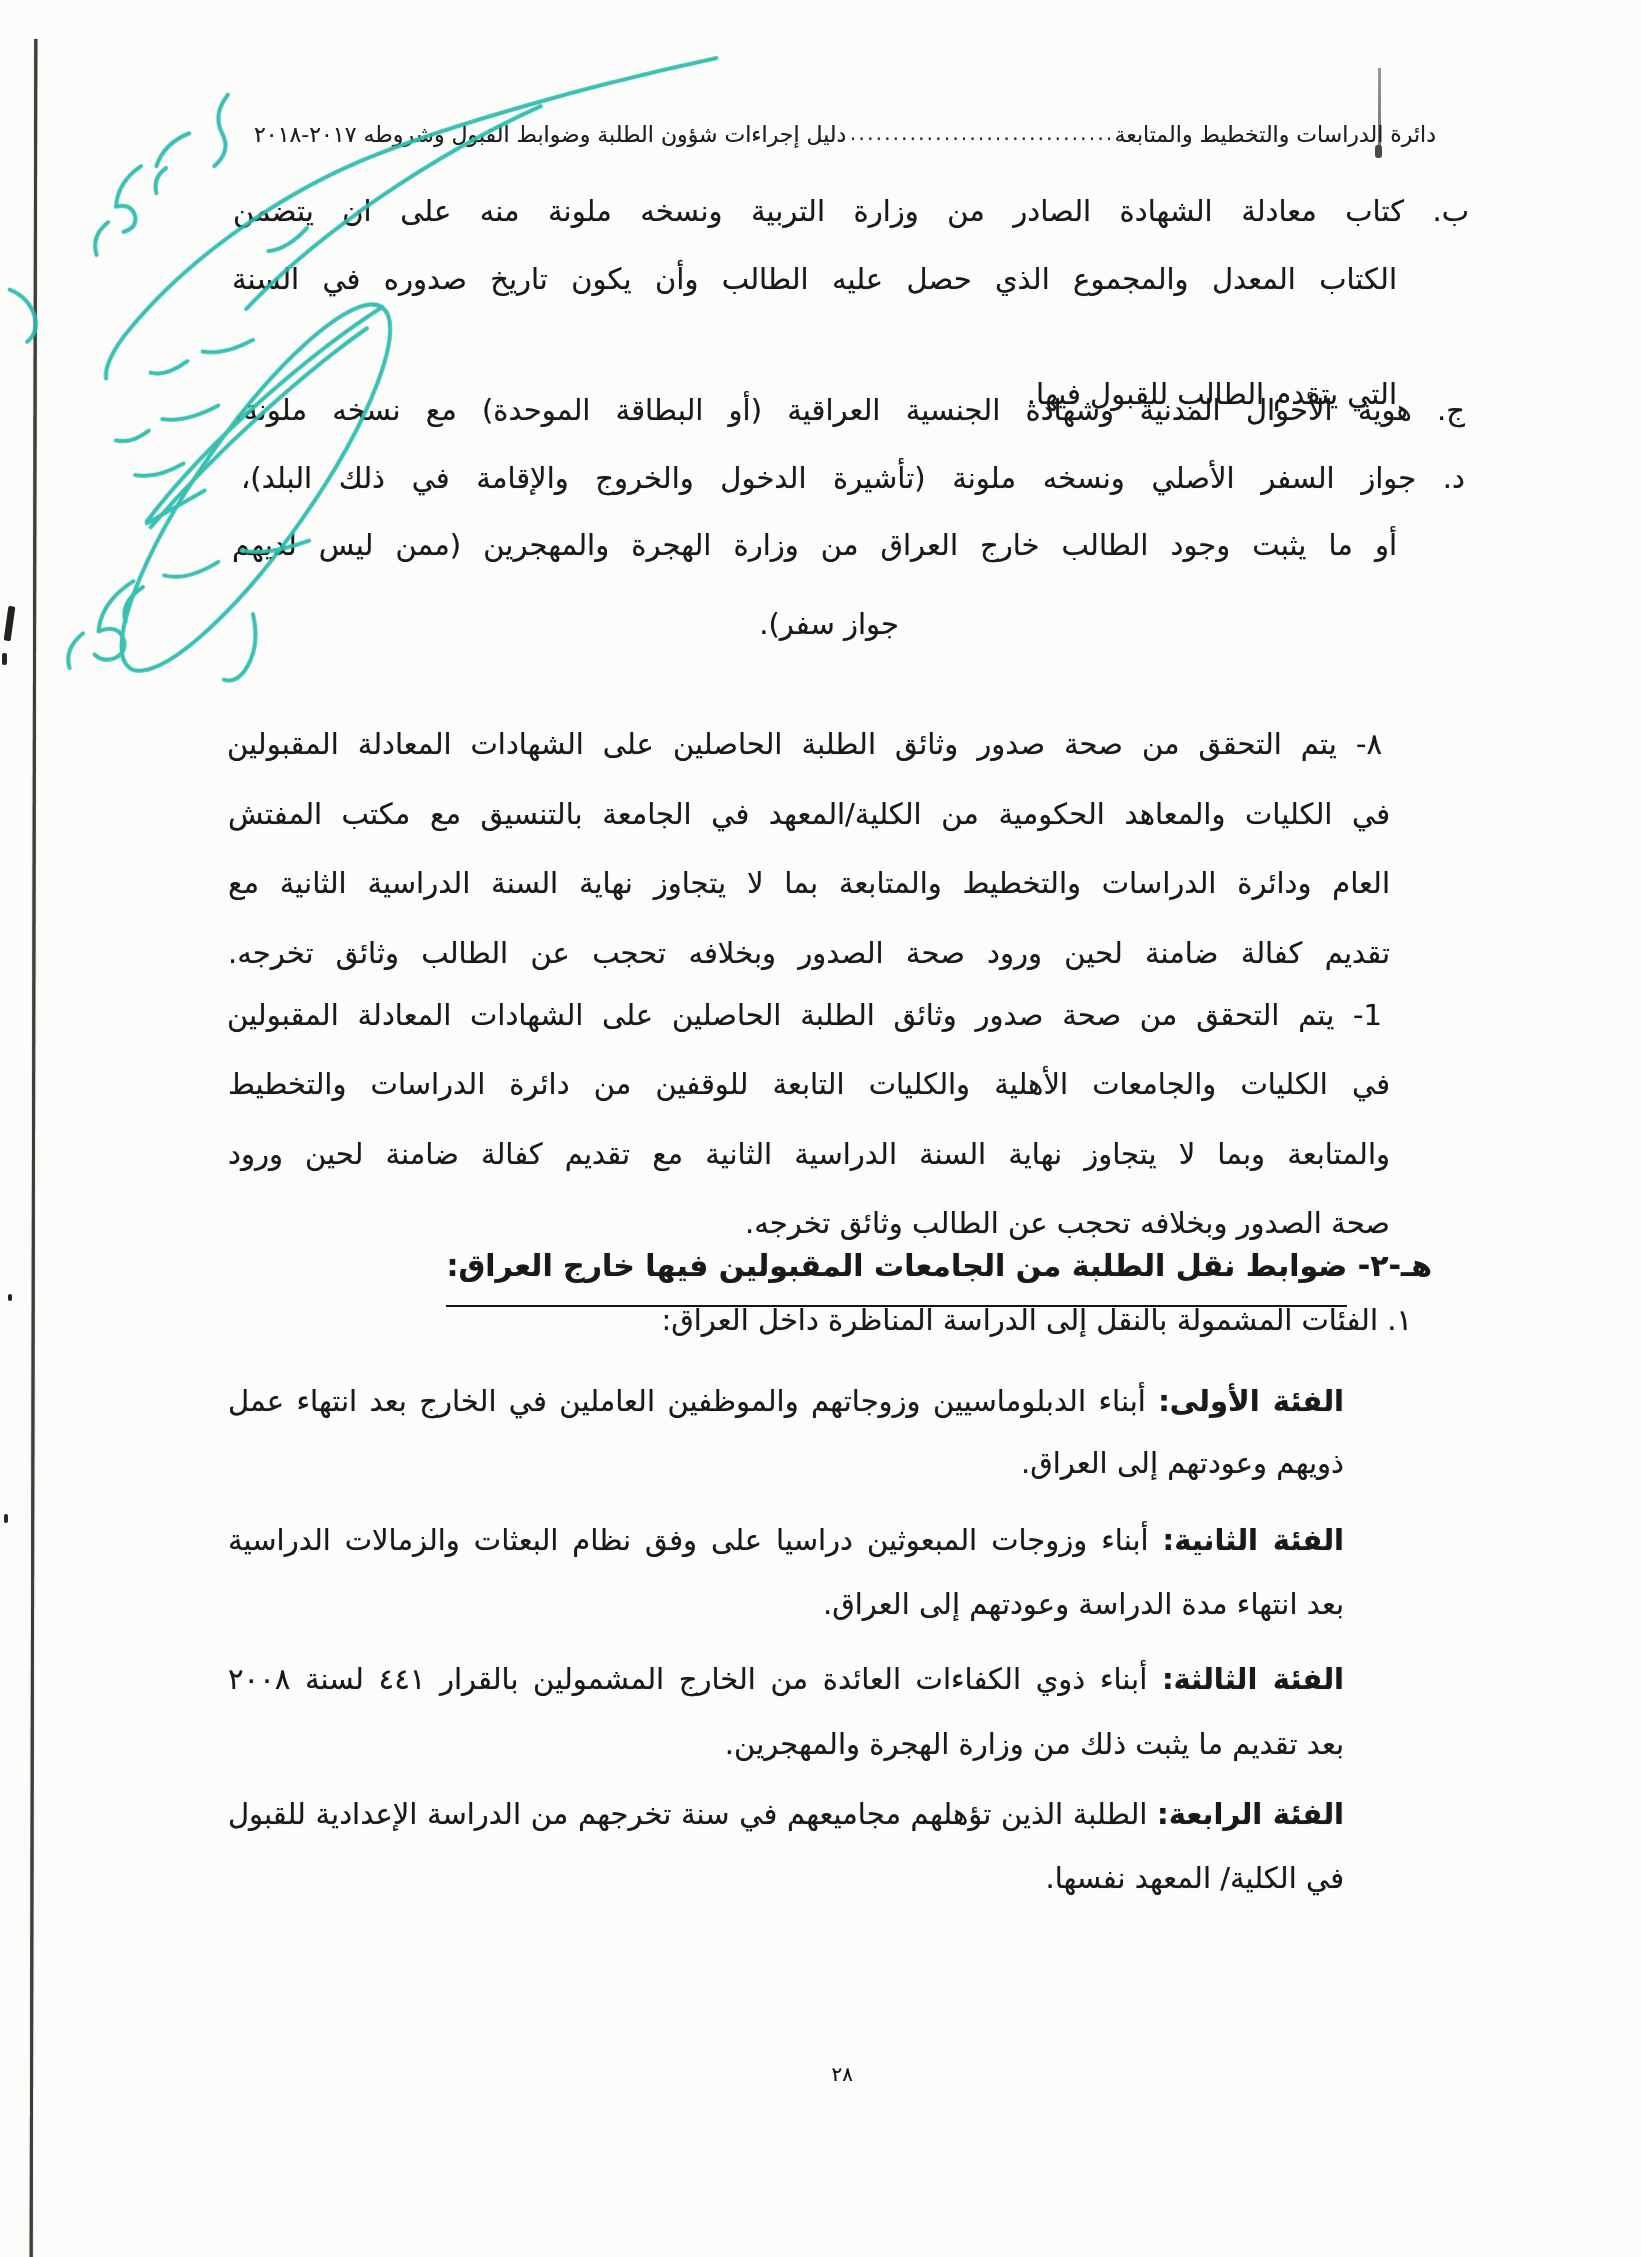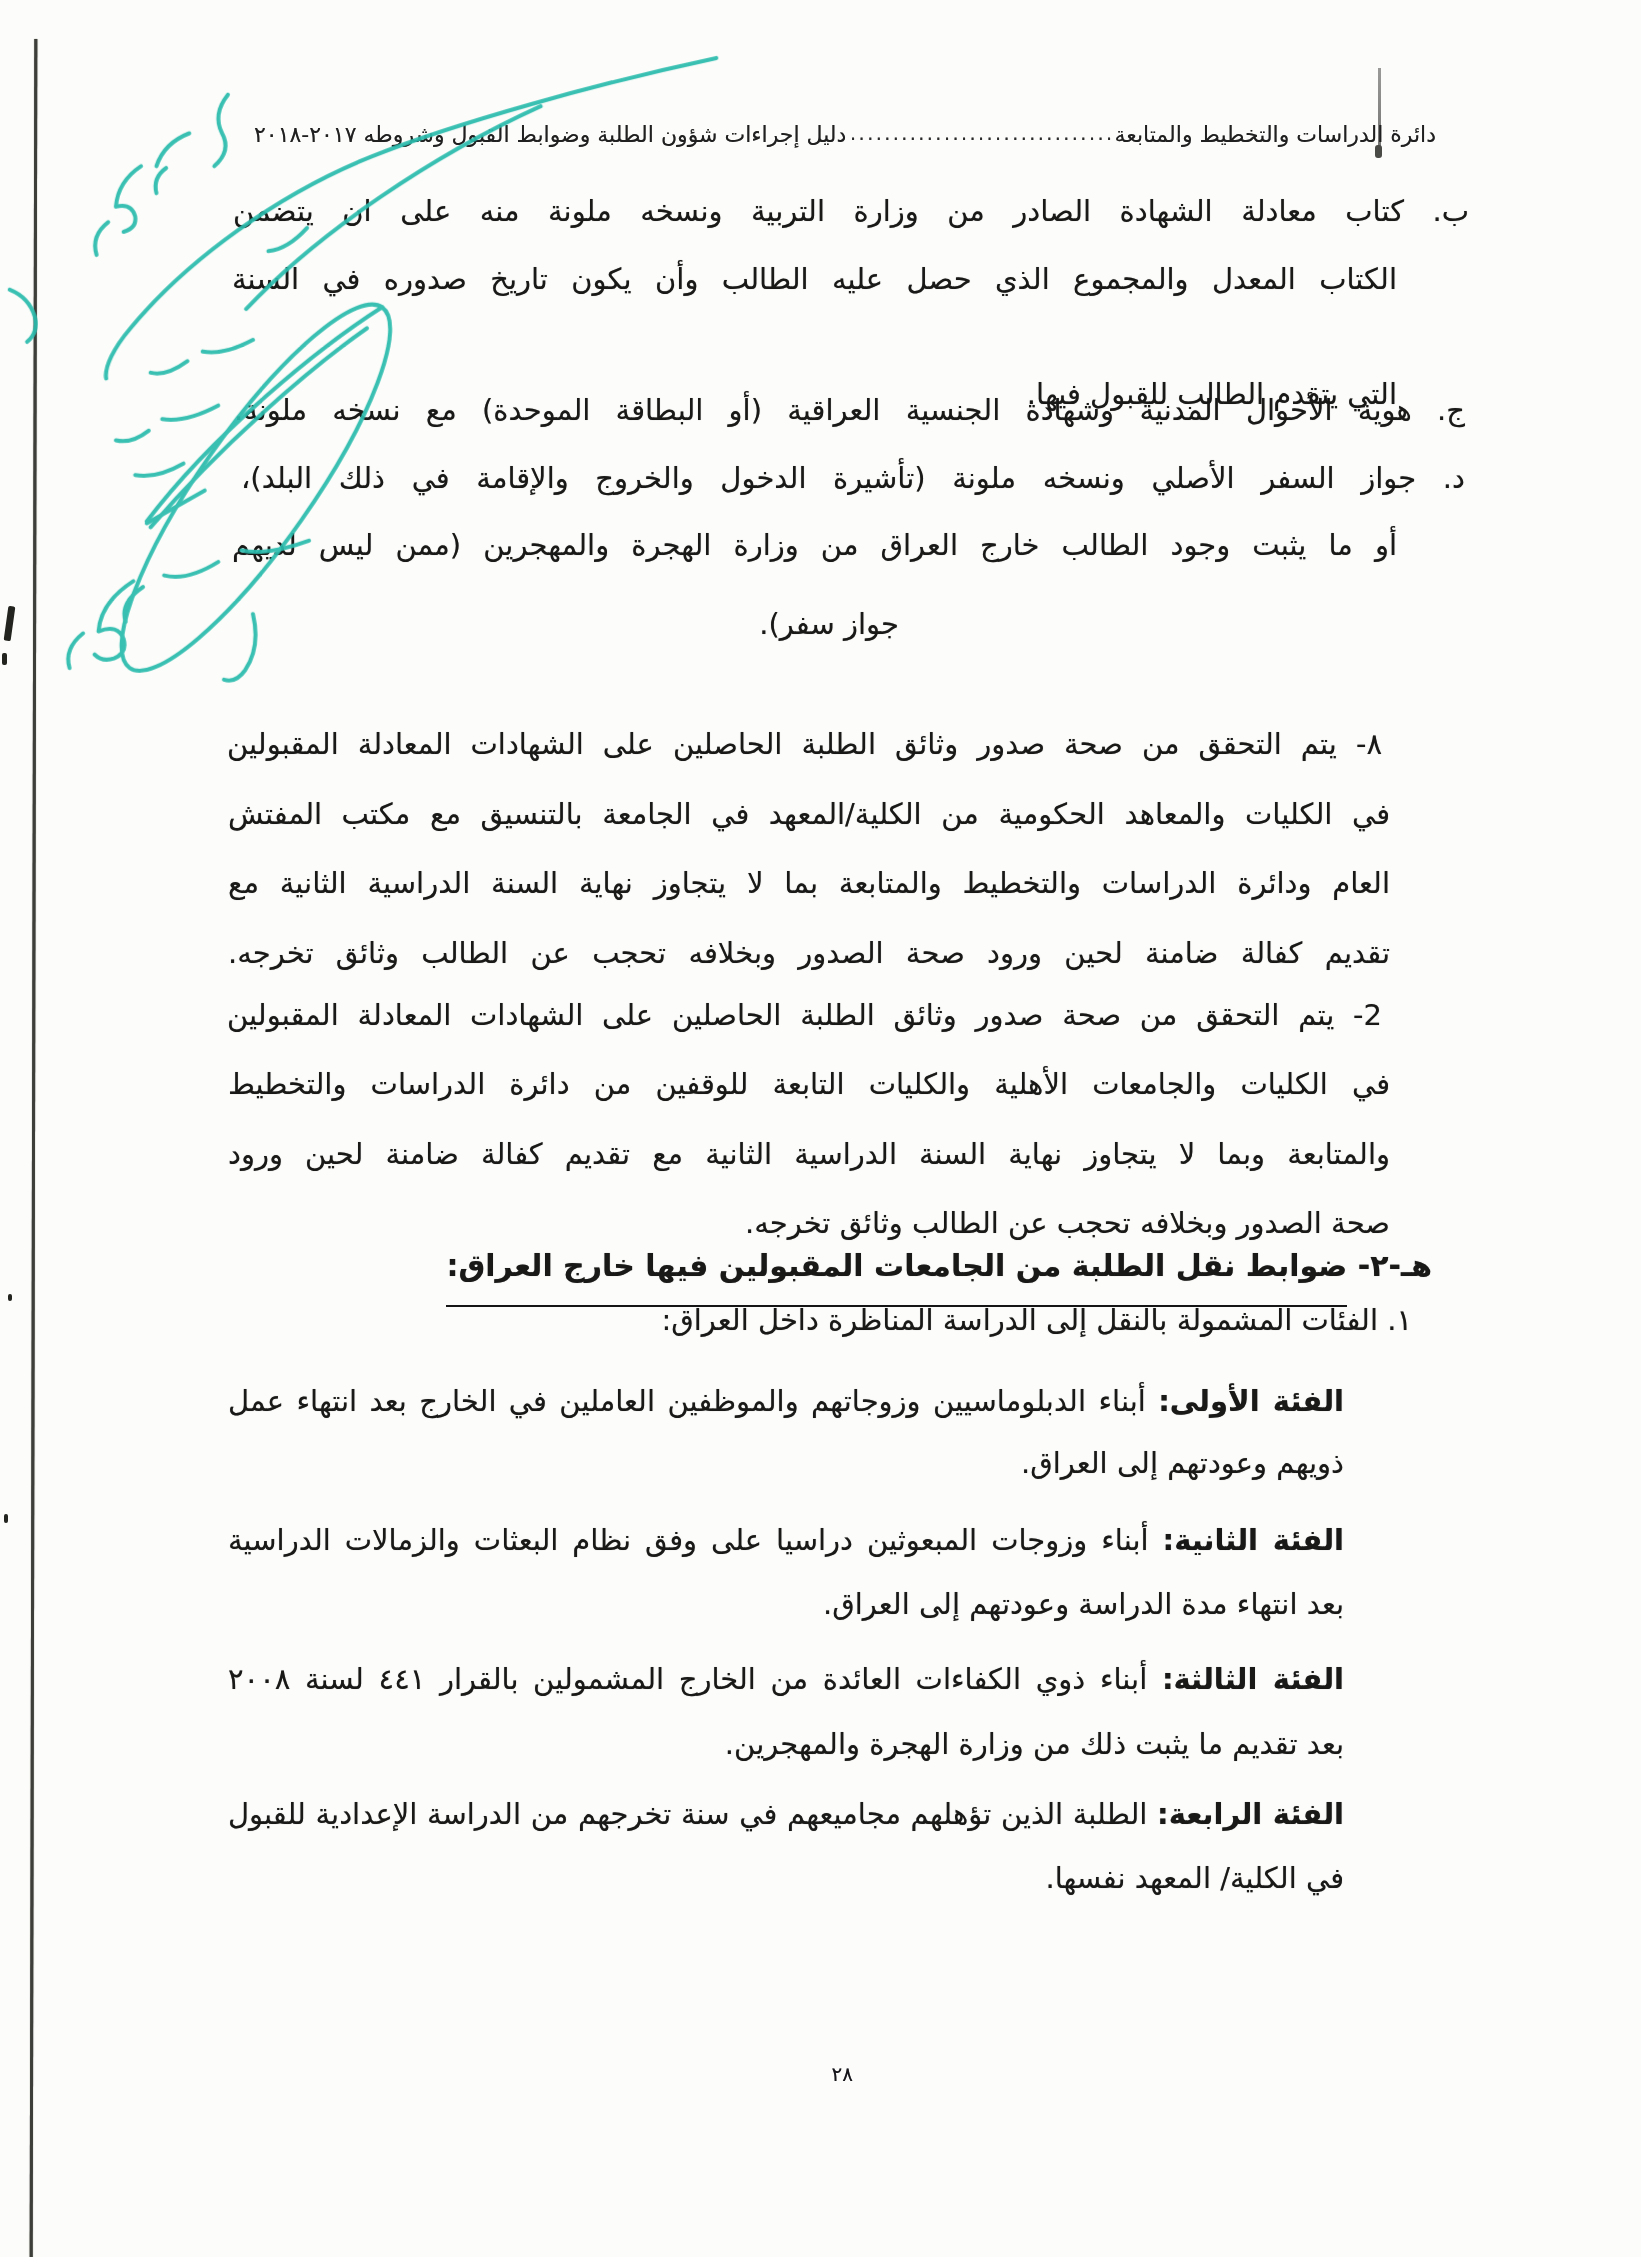--- a/index.html
+++ b/index.html
@@ -83,21 +83,21 @@
       <div class="bline just" style="top: 257px; right: 244px; width: 1165px;"><span>الكتاب المعدل والمجموع الذي حصل عليه الطالب وأن يكون تاريخ صدوره في السنة</span></div>
       <div class="bline" style="top: 324px; right: 244px; margin-top: 48px;"><span>التي يتقدم الطالب للقبول فيها.</span></div>
       <div class="bline just" style="top: 388px; right: 176px; width: 1231px;"><span>ج. هوية الأحوال المدنية وشهادة الجنسية العراقية (أو البطاقة الموحدة) مع نسخه ملونة.</span></div>
       <div class="bline just" style="top: 456px; right: 176px; width: 1224px;"><span>د. جواز السفر الأصلي ونسخه ملونة (تأشيرة الدخول والخروج والإقامة في ذلك البلد)،</span></div>
       <div class="bline just" style="top: 523px; right: 244px; width: 1165px;"><span>أو ما يثبت وجود الطالب خارج العراق من وزارة الهجرة والمهجرين (ممن ليس لديهم</span></div>
       <div class="bline" style="top: 602px; right: 742px;"><span>جواز سفر).</span></div>
       <div class="bline just" style="top: 722px; right: 259px; width: 1155px;"><span>٨- يتم التحقق من صحة صدور وثائق الطلبة الحاصلين على الشهادات المعادلة المقبولين</span></div>
       <div class="bline just" style="top: 792px; right: 251px; width: 1162px;"><span>في الكليات والمعاهد الحكومية من الكلية/المعهد في الجامعة بالتنسيق مع مكتب المفتش</span></div>
       <div class="bline just" style="top: 861px; right: 251px; width: 1162px;"><span>العام ودائرة الدراسات والتخطيط والمتابعة بما لا يتجاوز نهاية السنة الدراسية الثانية مع</span></div>
       <div class="bline just" style="top: 931px; right: 251px; width: 1162px;"><span>تقديم كفالة ضامنة لحين ورود صحة الصدور وبخلافه تحجب عن الطالب وثائق تخرجه.</span></div>
-      <div class="bline just" style="top: 993px; right: 259px; width: 1155px;"><span>2- يتم التحقق من صحة صدور وثائق الطلبة الحاصلين على الشهادات المعادلة المقبولين</span></div>
+      <div class="bline just" style="top: 993px; right: 259px; width: 1155px;"><span>1- يتم التحقق من صحة صدور وثائق الطلبة الحاصلين على الشهادات المعادلة المقبولين</span></div>
       <div class="bline just" style="top: 1062px; right: 251px; width: 1162px;"><span>في الكليات والجامعات الأهلية والكليات التابعة للوقفين من دائرة الدراسات والتخطيط</span></div>
       <div class="bline just" style="top: 1132px; right: 251px; width: 1162px;"><span>والمتابعة وبما لا يتجاوز نهاية السنة الدراسية الثانية مع تقديم كفالة ضامنة لحين ورود</span></div>
       <div class="bline" style="top: 1201px; right: 251px;"><span>صحة الصدور وبخلافه تحجب عن الطالب وثائق تخرجه.</span></div>
       <div class="bline bold" style="top: 1244px; right: 209px; font-size: 30px;"><b>هـ-٢- </b><span class="ul">ضوابط نقل الطلبة من الجامعات المقبولين فيها خارج العراق:</span></div>
       <div class="bline" style="top: 1298px; right: 229px;"><span>١. الفئات المشمولة بالنقل إلى الدراسة المناظرة داخل العراق:</span></div>
       <div class="bline just" style="top: 1379px; right: 297px; width: 1116px;"><b>الفئة الأولى:</b><span> أبناء الدبلوماسيين وزوجاتهم والموظفين العاملين في الخارج بعد انتهاء عمل</span></div>
       <div class="bline" style="top: 1441px; right: 297px;"><span>ذويهم وعودتهم إلى العراق.</span></div>
       <div class="bline just" style="top: 1518px; right: 297px; width: 1116px;"><b>الفئة الثانية:</b><span> أبناء وزوجات المبعوثين دراسيا على وفق نظام البعثات والزمالات الدراسية</span></div>
       <div class="bline" style="top: 1582px; right: 297px;"><span>بعد انتهاء مدة الدراسة وعودتهم إلى العراق.</span></div>
       <div class="bline just" style="top: 1657px; right: 297px; width: 1116px;"><b>الفئة الثالثة:</b><span> أبناء ذوي الكفاءات العائدة من الخارج المشمولين بالقرار ٤٤١ لسنة ٢٠٠٨</span></div>

